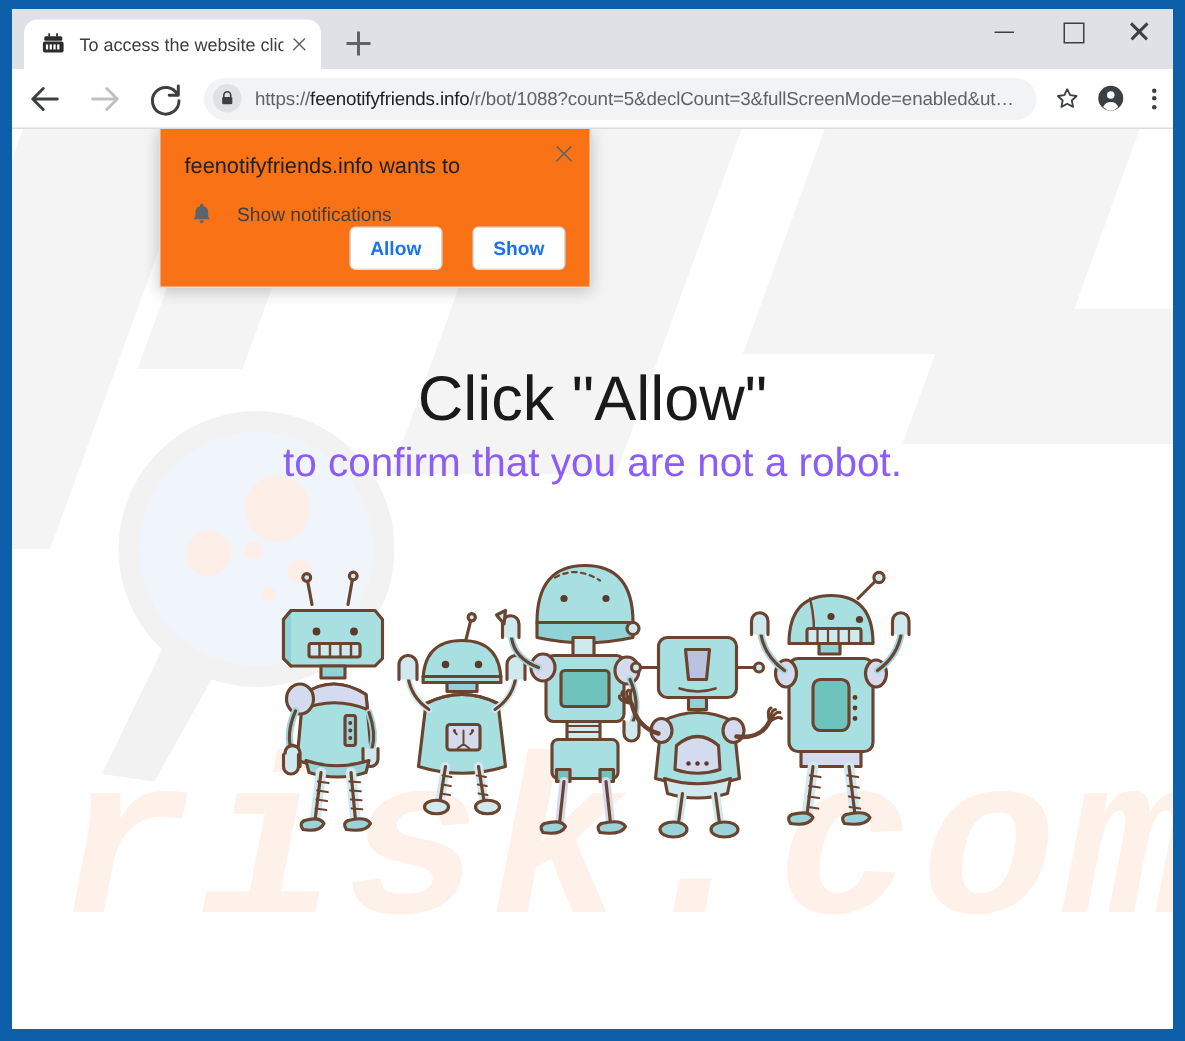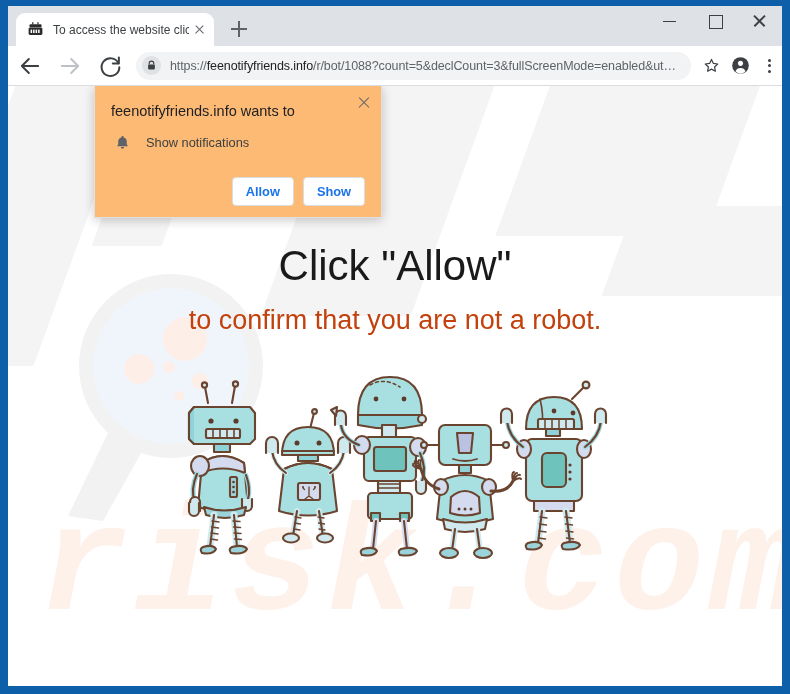--- a/index.html
+++ b/index.html
@@ -240,41 +240,41 @@
     pointer-events: none;
   }
   .headline {
     font-size: 42px;
     color: #1a1a1a;
     line-height: 1.05;
     font-weight: 400;
   }
   .subhead {
     font-size: 27px;
-    color: #c2410c;
+    color: #8b5cf6;
     line-height: 1.2;
-    margin-top: 16px;
+    margin-top: 4px;
     font-weight: 400;
   }
 
   .robots {
     position: absolute;
     left: 0; right: 0;
     top: 285px;
     display: flex;
     justify-content: center;
   }
 
   
   .perm {
     position: absolute;
-    left: 86px;
+    left: 98px;
     top: 0px;
     width: 288px;
-    background: #fdba74;
+    background: #f97316;
     border: 1px solid #e0e0e0;
     border-top: none;
     box-shadow: 0 2px 10px rgba(0,0,0,0.22);
     padding: 16px 16px 11px 16px;
     z-index: 30;
   }
   .perm-close {
     position: absolute;
     right: 8px; top: 8px;
     width: 18px; height: 18px;
@@ -303,22 +303,21 @@
     display: flex; justify-content: center;
     margin-right: 13px;
   }
   .perm-label {
     font-size: 12.8px;
     color: #3c4043;
   }
   .perm-actions {
     display: flex;
     justify-content: flex-end;
-    gap: 9px;
-    margin-top: 26px;
+    gap: 20px;
   }
   .perm-btn {
     min-width: 60px;
     height: 29px;
     padding: 0 13px;
     border: 1px solid #dadce0;
     border-radius: 4px;
     background: #ffffff;
     color: #1a73e8;
     font-size: 12.8px;

